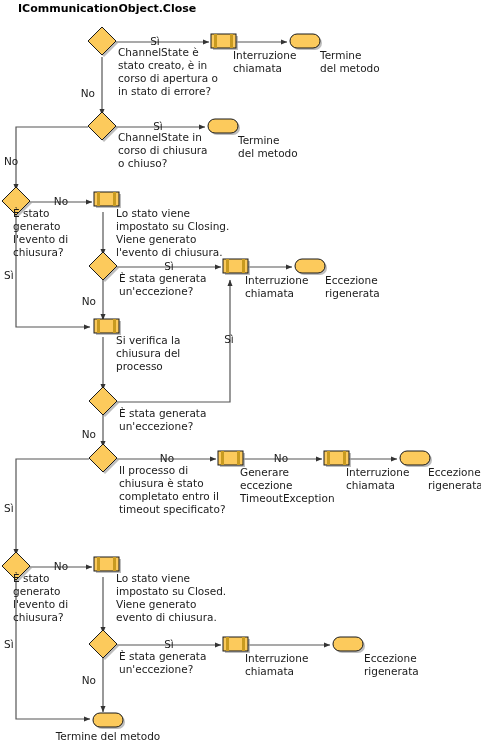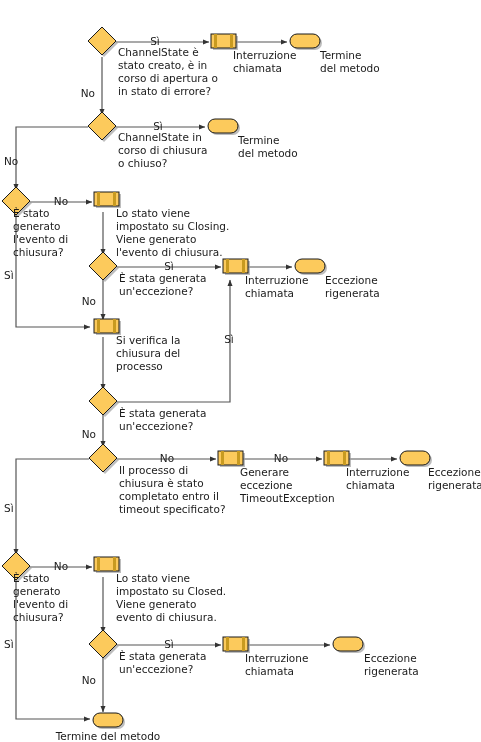--- a/index.html
+++ b/index.html
@@ -57,20 +57,21 @@
   }
   .bar {
     fill: #c89a20;
   }
 </style>
 </head>
 <body>
 
 <div id="diagram-root">
 
+  <div id="page-title">ICommunicationObject.Close</div>
 
   <svg class="flow" viewBox="0 0 481 742">
     <defs>
       <marker id="arrow" markerWidth="7" markerHeight="7" refX="6.2" refY="2.6" orient="auto" markerUnits="userSpaceOnUse">
         <path d="M0,0 L6.4,2.6 L0,5.2 Z" fill="#333333"></path>
       </marker>
     </defs>
 
     <g>
 

